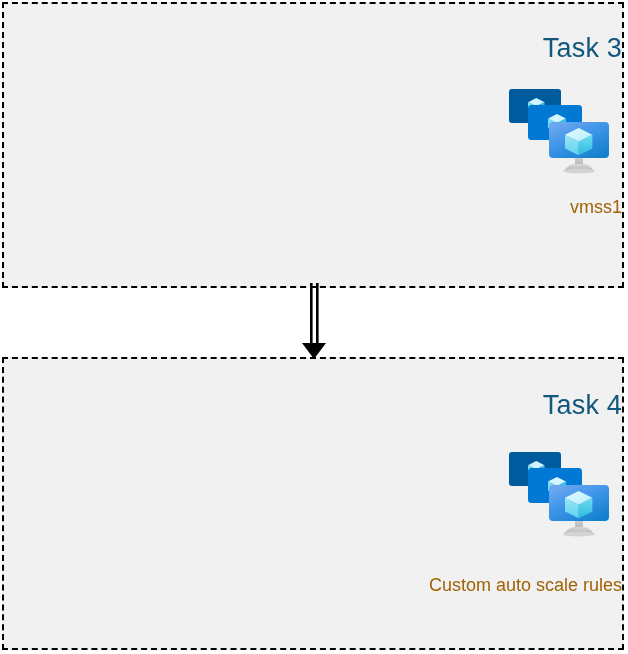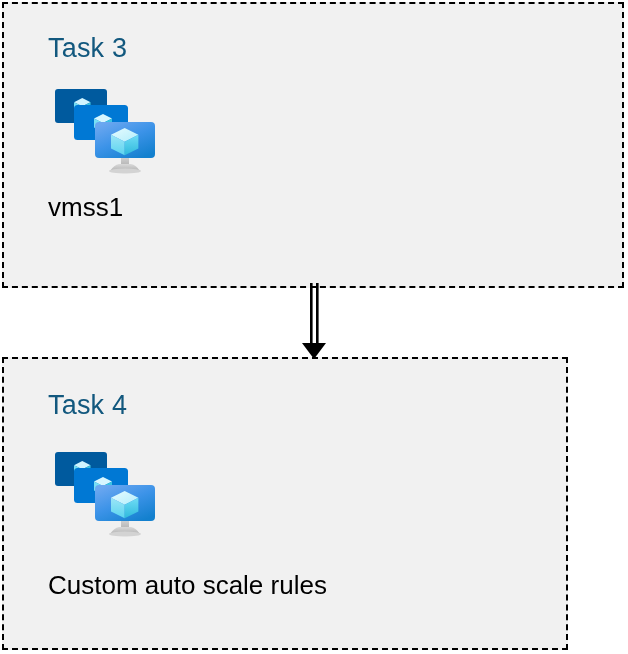--- a/index.html
+++ b/index.html
@@ -25,35 +25,35 @@
   }
 
   
   .task-box {
     position: absolute;
     box-sizing: border-box;
     background: #F1F1F1;
     border: 2.5px dashed #000000;
     display: flex;
     flex-direction: column;
-    align-items: flex-start;
+    align-items: flex-end;
     padding-left: 44px;
   }
 
   #box-task3 {
     left: 2px;
     top: 2px;
     width: 622px;
     height: 286px;
   }
 
   #box-task4 {
     left: 2px;
     top: 357px;
-    width: 566px;
+    width: 622px;
     height: 293px;
   }
 
   
   .task-title {
     color: #12587E;
     font-size: 27px;
     line-height: 1;
     font-weight: 400;
     letter-spacing: 0.2px;
@@ -73,22 +73,22 @@
   #box-task4 .icon-wrap { margin-top: 27px; }
 
   .icon-wrap {
     width: 120px;
     height: 95px;
     line-height: 0;
   }
 
   
   .caption {
-    color: #000000;
-    font-size: 26px;
+    color: #a16207;
+    font-size: 18px;
     line-height: 33px;
     text-align: center;
     white-space: nowrap;
   }
 
   #box-task3 .caption-block { margin-top: 13px; }
   #box-task4 .caption-block { margin-top: 28px; }
 
   .caption-block {
     display: flex;

